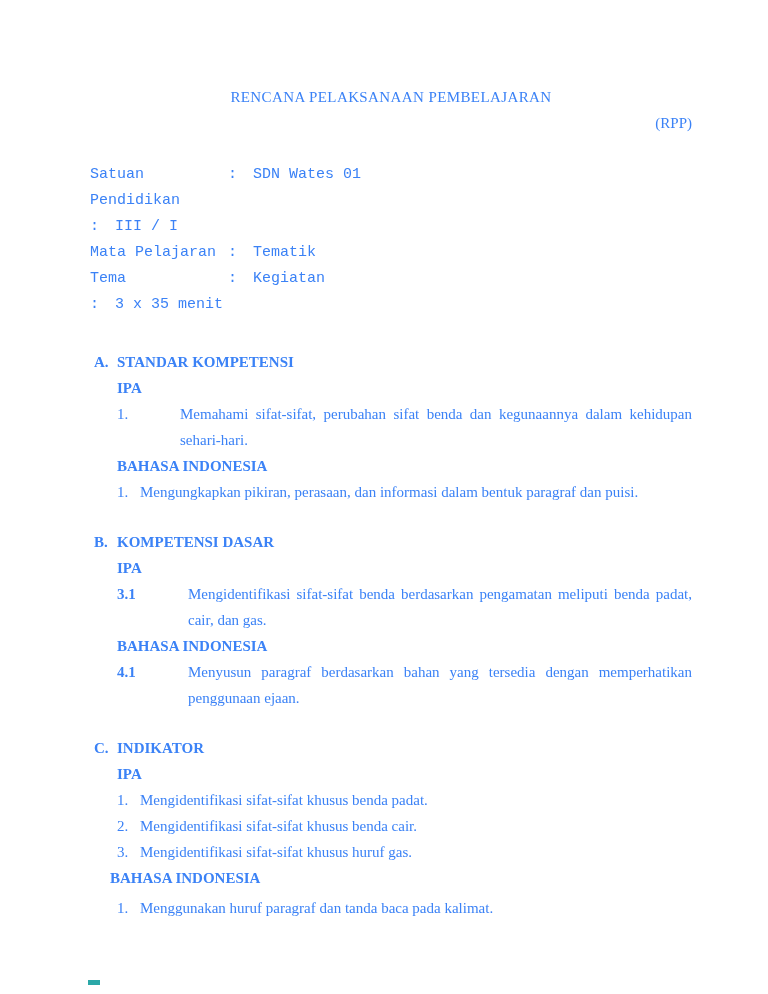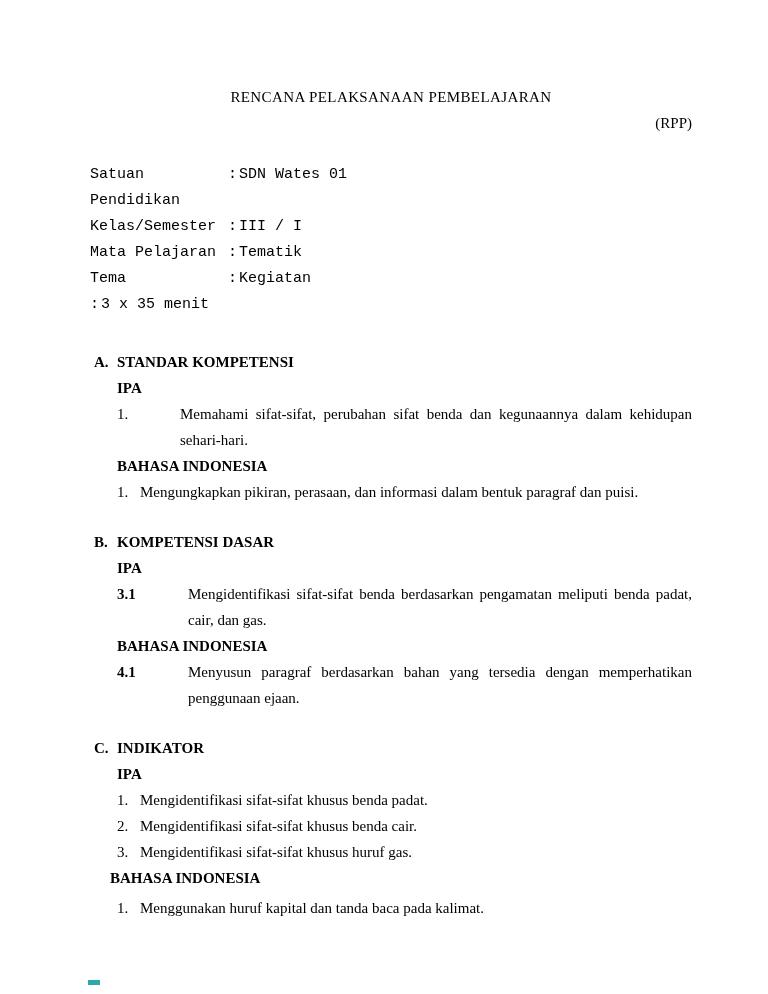--- a/index.html
+++ b/index.html
@@ -4,37 +4,37 @@
 <style>
   * { box-sizing: border-box; }
   html, body { margin: 0; padding: 0; background: #ffffff; }
   .page {
     position: relative;
     width: 768px;
     height: 994px;
     background: #ffffff;
     font-family: "Liberation Serif", "DejaVu Serif", serif;
     font-size: 15px;
-    color: #000000;
+    color: #3b82f6;
     overflow: hidden;
     line-height: 26px;
   }
   .content { padding: 84px 76px 0 90px; }
 
   .doc-title {
     text-align: center;
     letter-spacing: 0.4px;
   }
   .doc-subtitle { text-align: right; }
 
   .meta-block { margin-top: 26px; font-family: Liberation Mono, monospace; }
   .meta-row { display: flex; }
   .meta-label { flex: 0 0 138px; }
   .meta-colon { flex: 0 0 9px; }
-  .meta-value { margin-left: 2px; }
+  .meta-value { margin-left: 16px; }
 
   .doc-section { margin-top: 24px; }
   .doc-section.first { margin-top: 31px; }
   .section-heading { display: flex; font-weight: bold; padding-left: 4px; }
   .sec-letter { flex: 0 0 23px; }
   .section-body { padding-left: 27px; }
   .subheading { font-weight: bold; }
   .subheading.outdent { margin-left: -7px; }
 
   .list-item { display: flex; }
@@ -62,21 +62,20 @@
     <div class="doc-title">RENCANA PELAKSANAAN PEMBELAJARAN</div>
     <div class="doc-subtitle">(RPP)</div>
 
     <div class="meta-block">
       <div class="meta-row">
         <span class="meta-label">Satuan Pendidikan</span>
         <span class="meta-colon">:</span>
         <span class="meta-value">SDN Wates 01</span>
       </div>
       <div class="meta-row">
-        <span class="meta-label">Kelas/Semester</span>
         <span class="meta-colon">:</span>
         <span class="meta-value">III / I</span>
       </div>
       <div class="meta-row">
         <span class="meta-label">Mata Pelajaran</span>
         <span class="meta-colon">:</span>
         <span class="meta-value">Tematik</span>
       </div>
       <div class="meta-row">
         <span class="meta-label">Tema</span>
@@ -142,21 +141,21 @@
           <span class="item-num">2.</span>
           <div class="item-text">Mengidentifikasi sifat-sifat khusus benda cair.</div>
         </div>
         <div class="list-item">
           <span class="item-num">3.</span>
           <div class="item-text">Mengidentifikasi sifat-sifat khusus huruf gas.</div>
         </div>
         <div class="subheading outdent">BAHASA INDONESIA</div>
         <div class="list-item mt-xs">
           <span class="item-num">1.</span>
-          <div class="item-text">Menggunakan huruf kapital dan tanda baca pada kalimat.</div>
+          <div class="item-text">Menggunakan huruf paragraf dan tanda baca pada kalimat.</div>
         </div>
       </div>
     </div>
 
   </div>
 
   <div class="footer-bar"></div>
 </div>
 
 </body></html>

